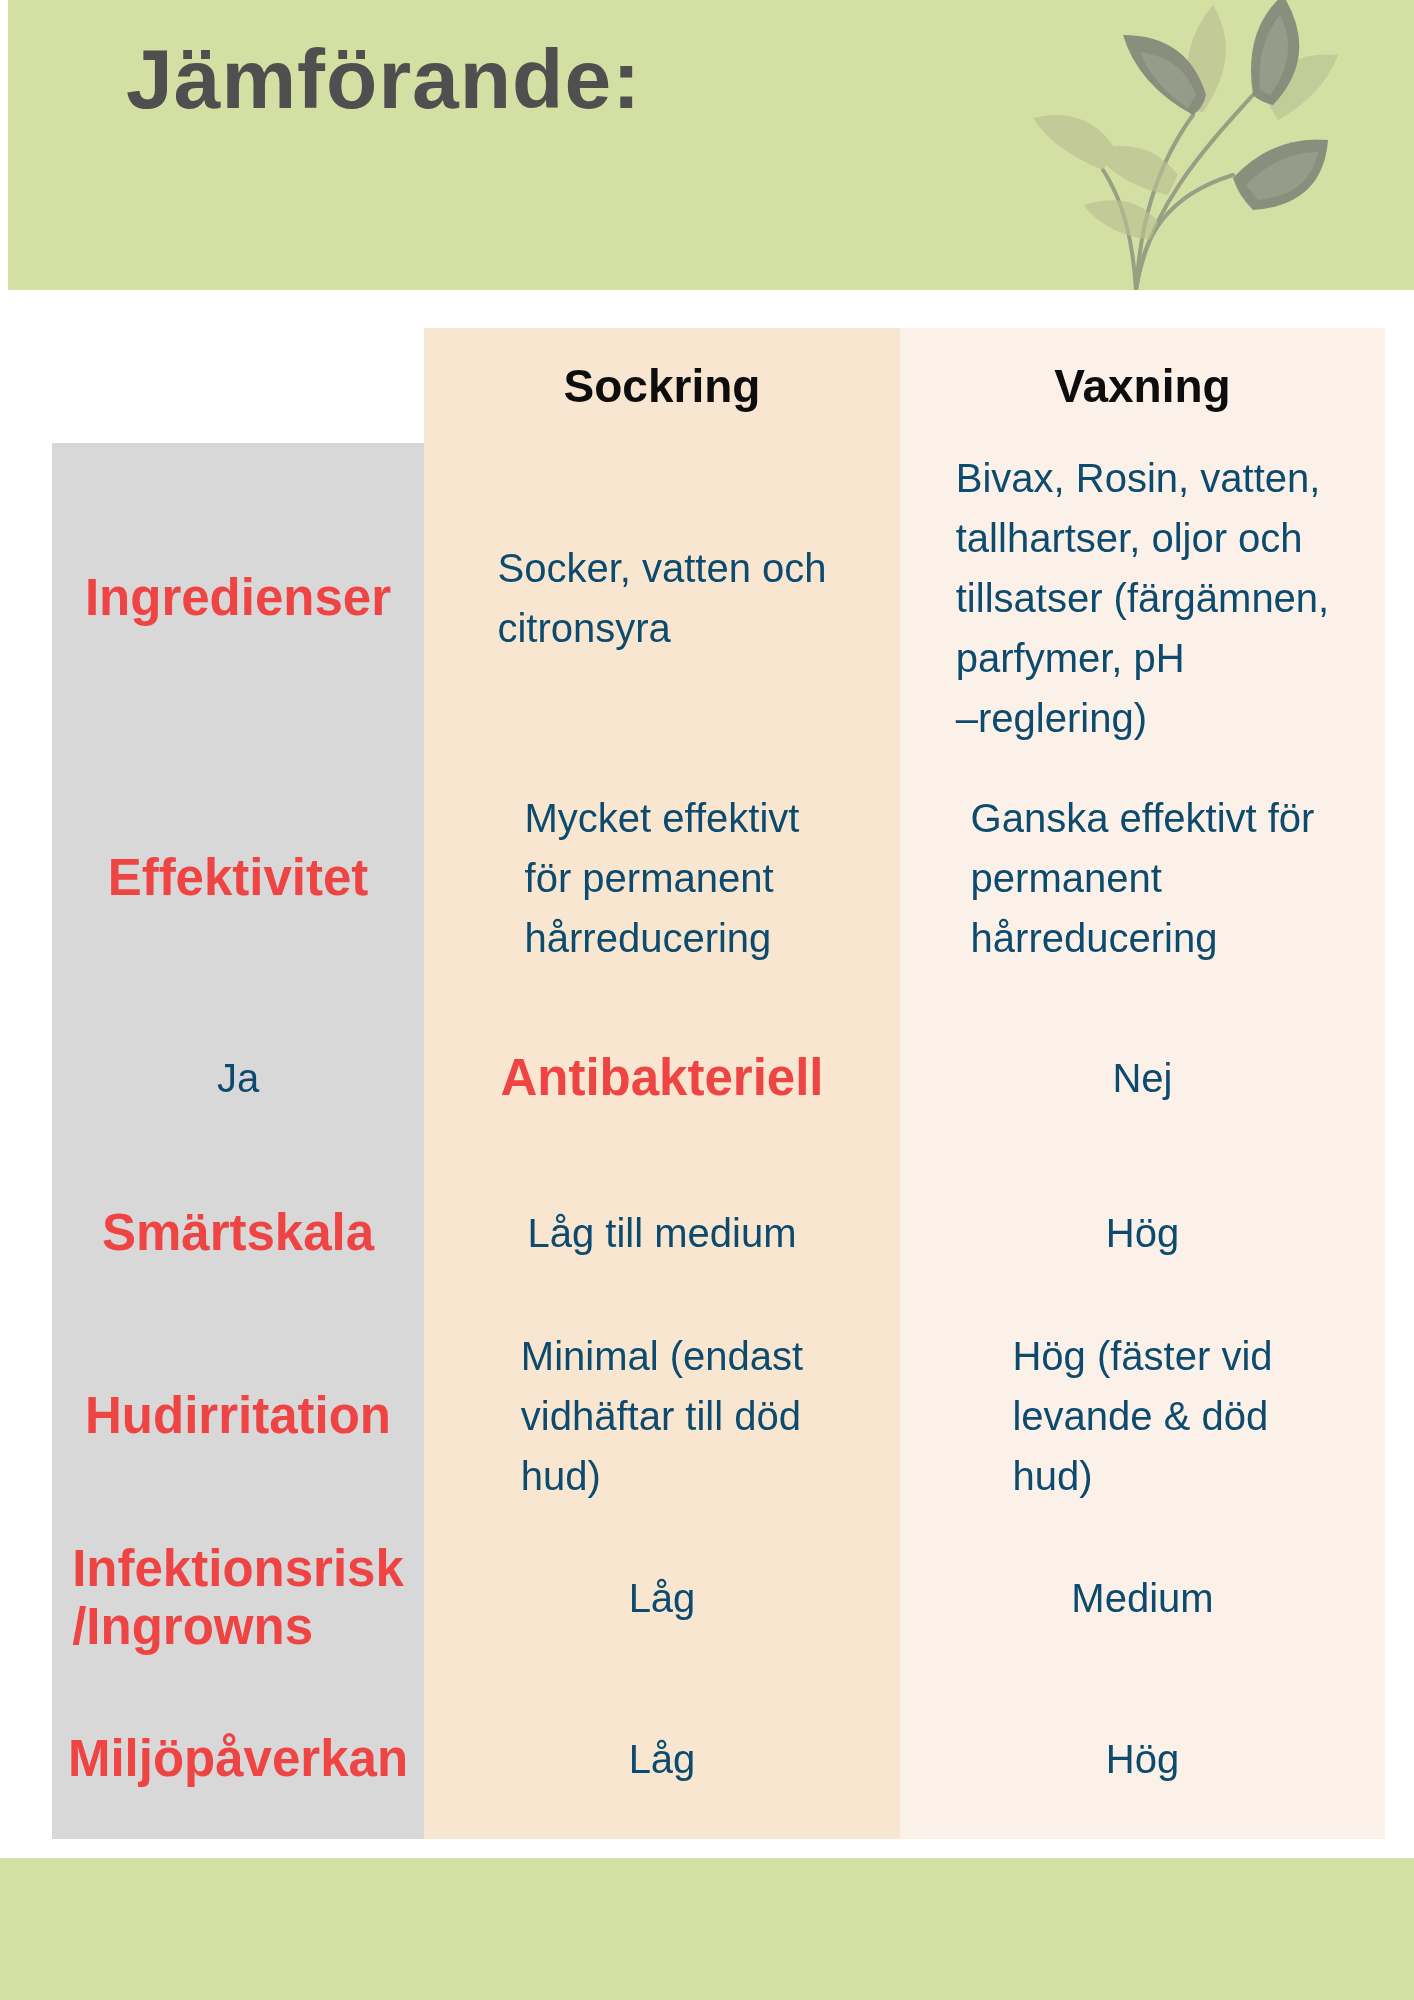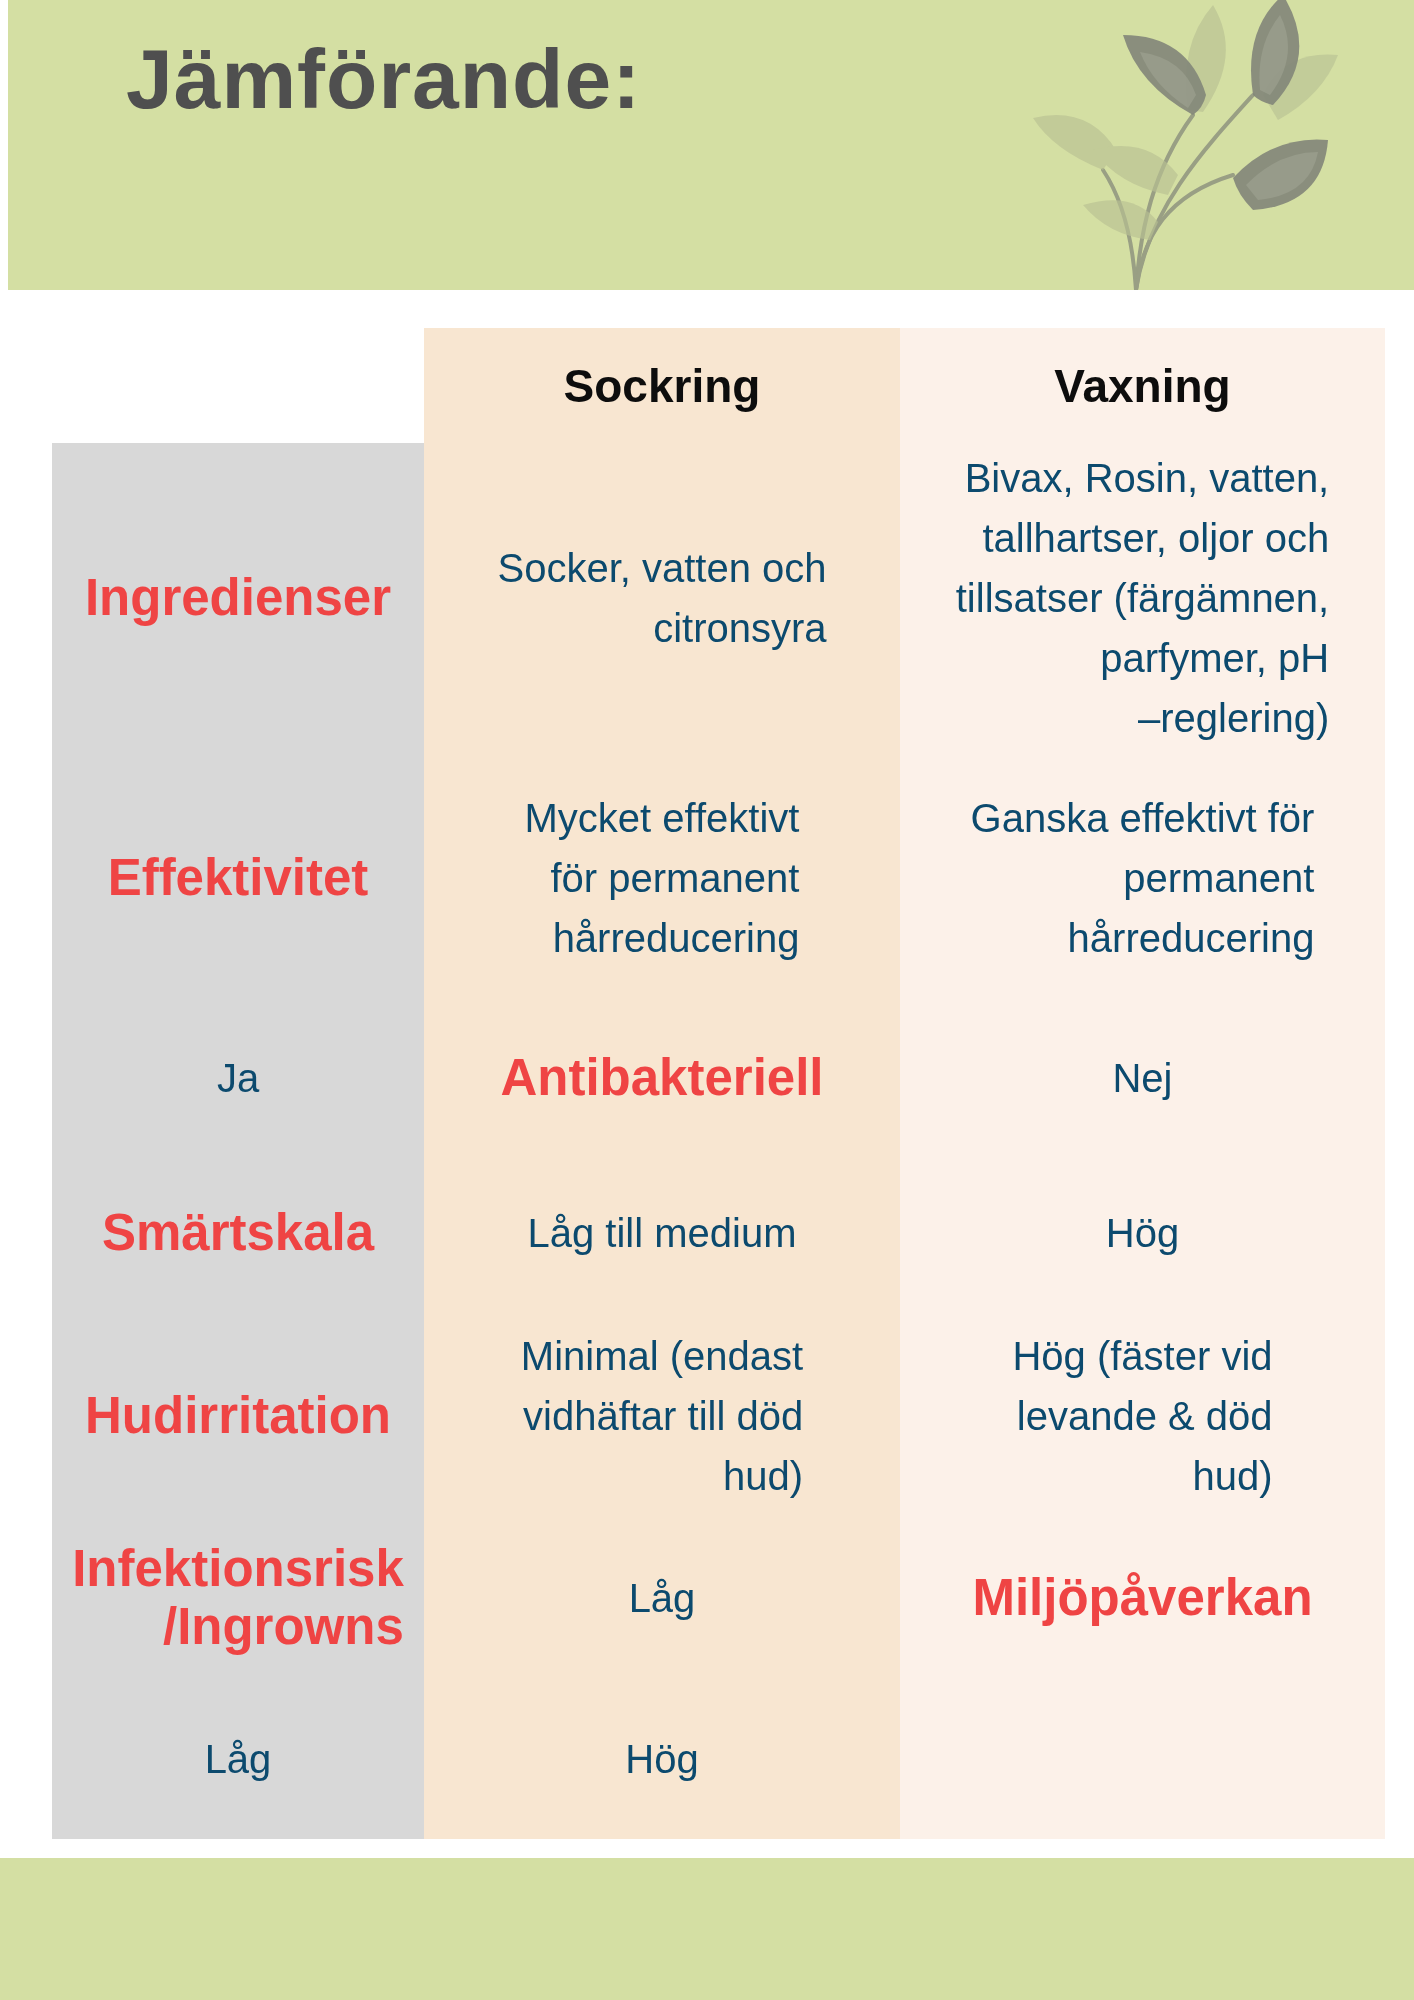--- a/index.html
+++ b/index.html
@@ -56,21 +56,21 @@
     left: 52px; top: 328px;
     width: 1333px; height: 1511px;
     display: grid;
     grid-template-columns: 372px 476px 485px;
     grid-template-rows: 115px 310px 250px 150px 160px 205px 160px 161px;
   }
   .cell {
     display: flex;
     align-items: center;
     justify-content: center;
-    text-align: right;
+    text-align: left;
     white-space: pre-line;
     padding: 0 30px;
     box-sizing: border-box;
   }
   .cell.header {
     font-weight: 700;
     font-size: 46px;
     color: #0d0d0d;
   }
   .cell.label {
@@ -165,20 +165,21 @@
     <div class="cell value">Minimal (endast
 vidhäftar till död
 hud)</div>
     <div class="cell value">Hög (fäster vid
 levande &amp; död
 hud)</div>
 
     <div class="cell label">Infektionsrisk
 /Ingrowns</div>
     <div class="cell value">Låg</div>
+    <div class="cell value">Medium</div>
 
     <div class="cell label">Miljöpåverkan</div>
     <div class="cell value">Låg</div>
     <div class="cell value">Hög</div>
   </div>
 
   <div class="footer-banner"></div>
 
 </div>
 

